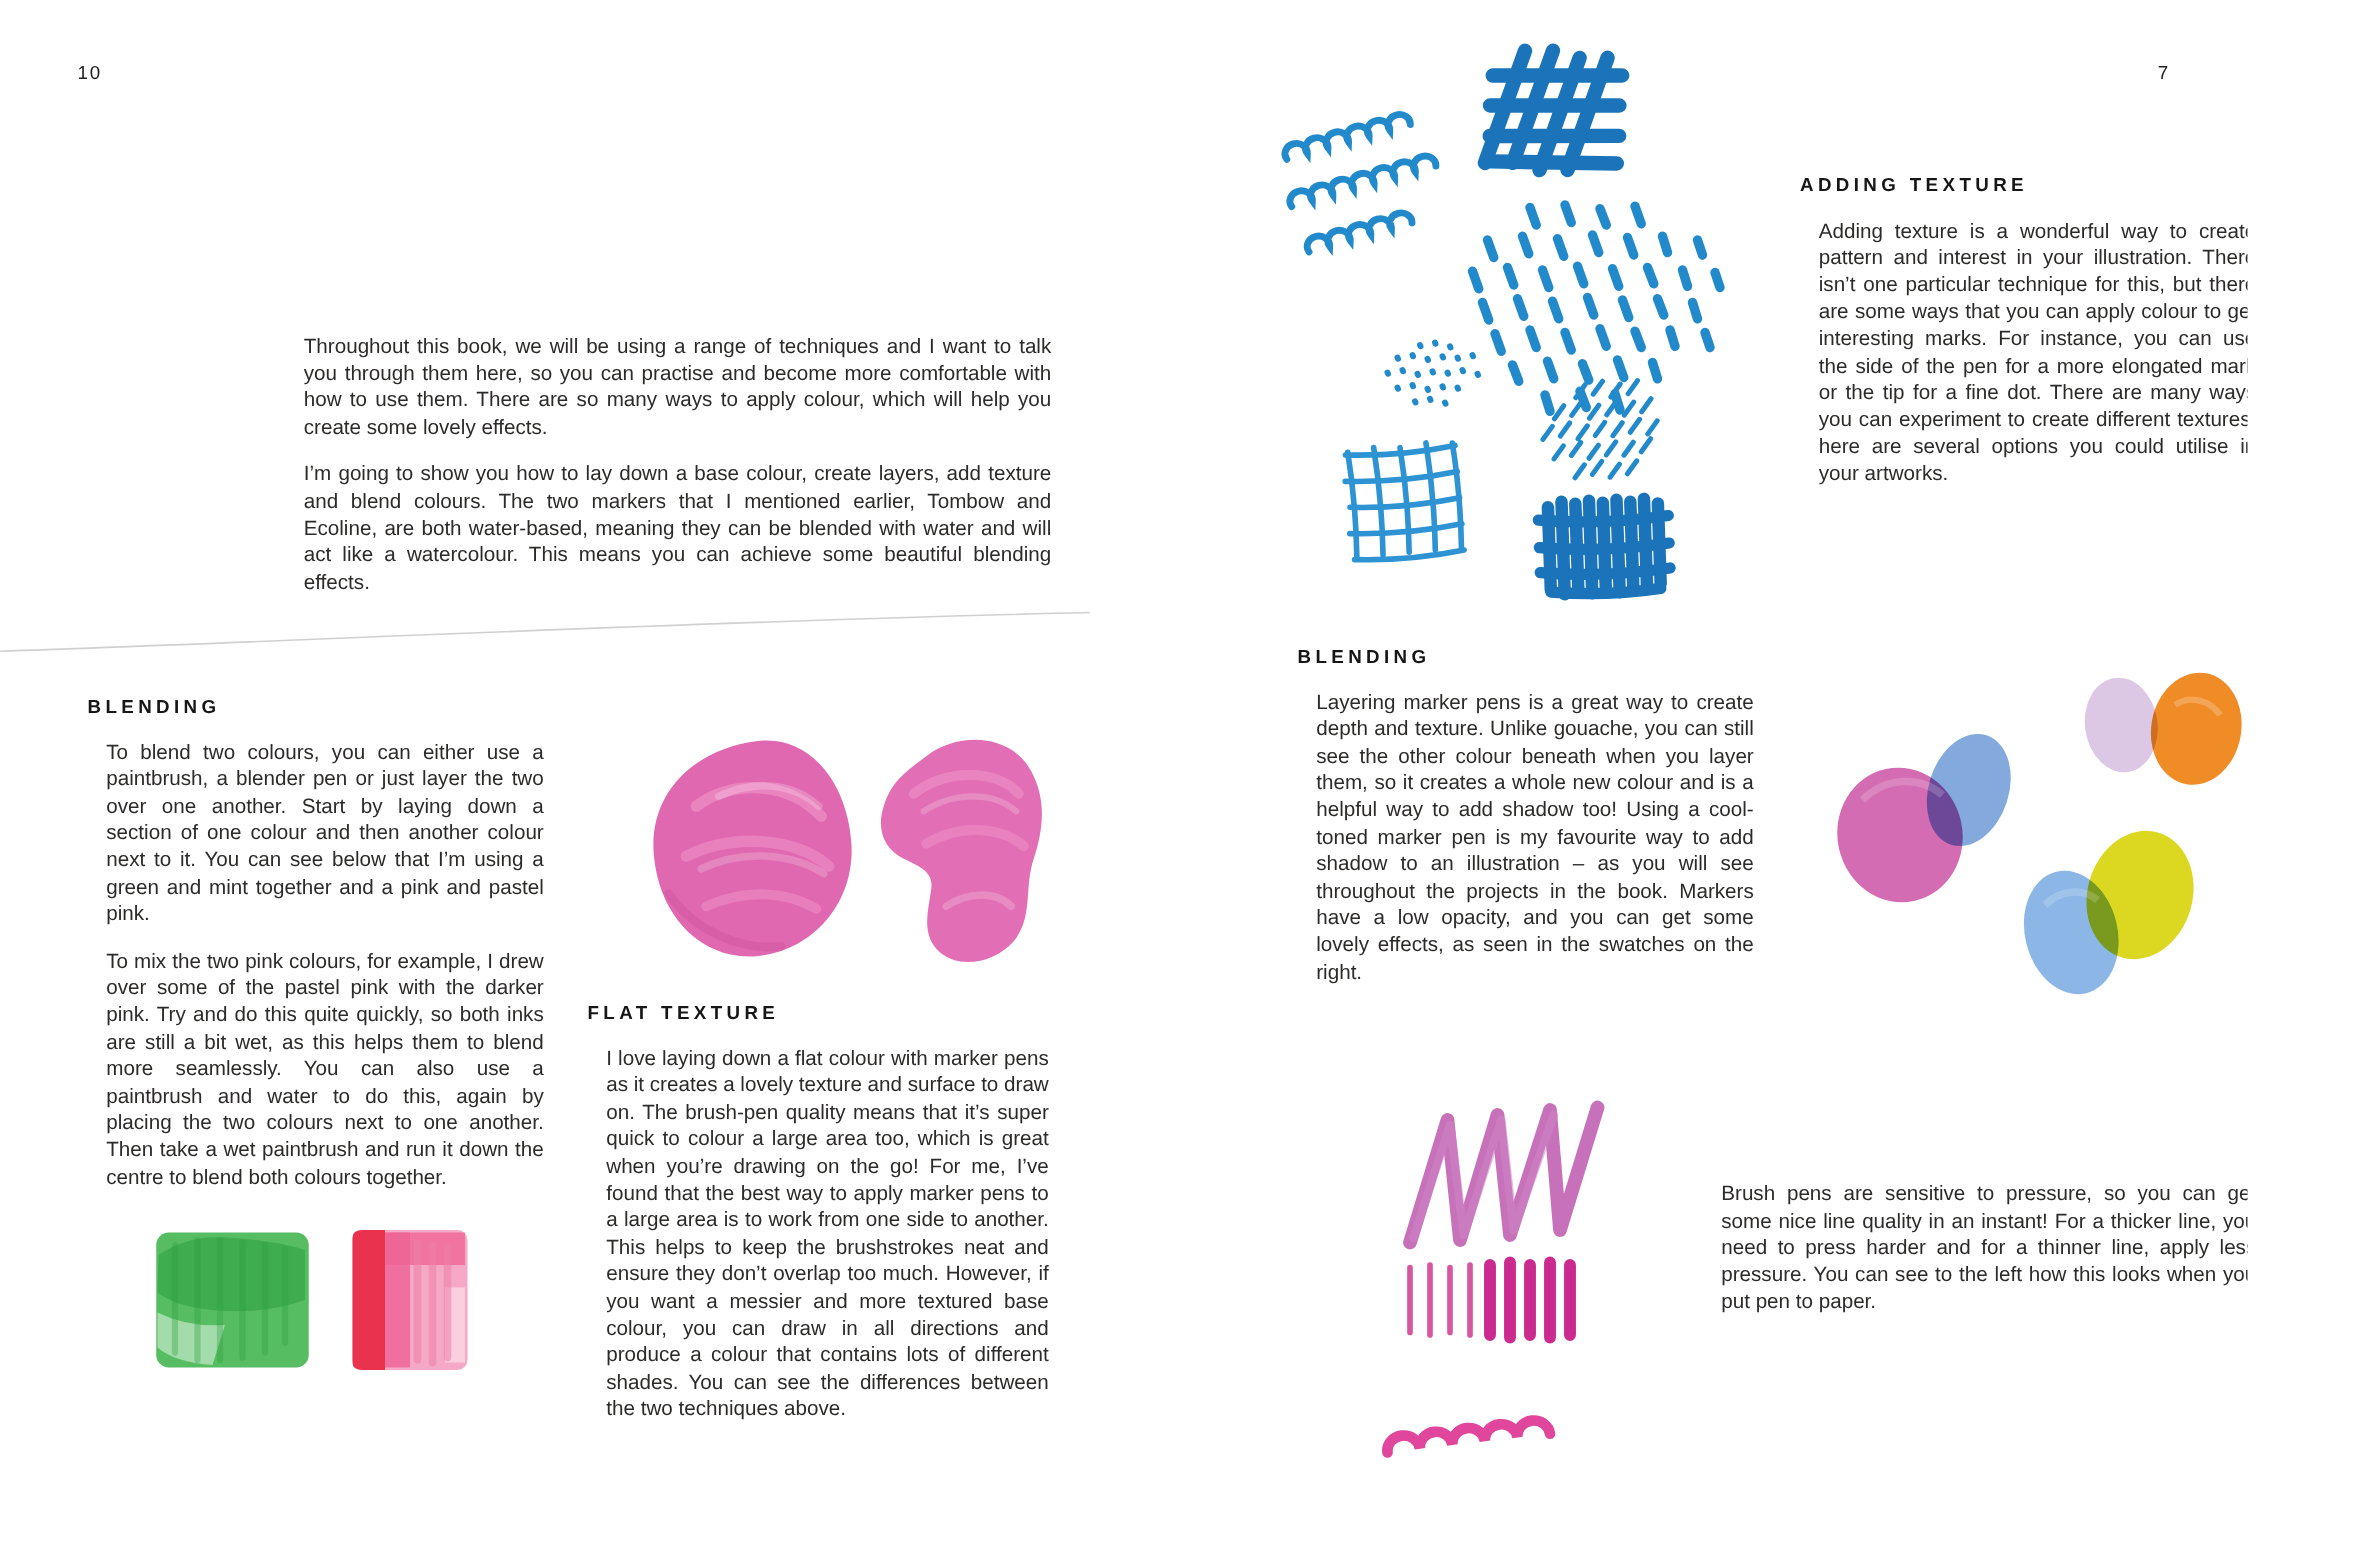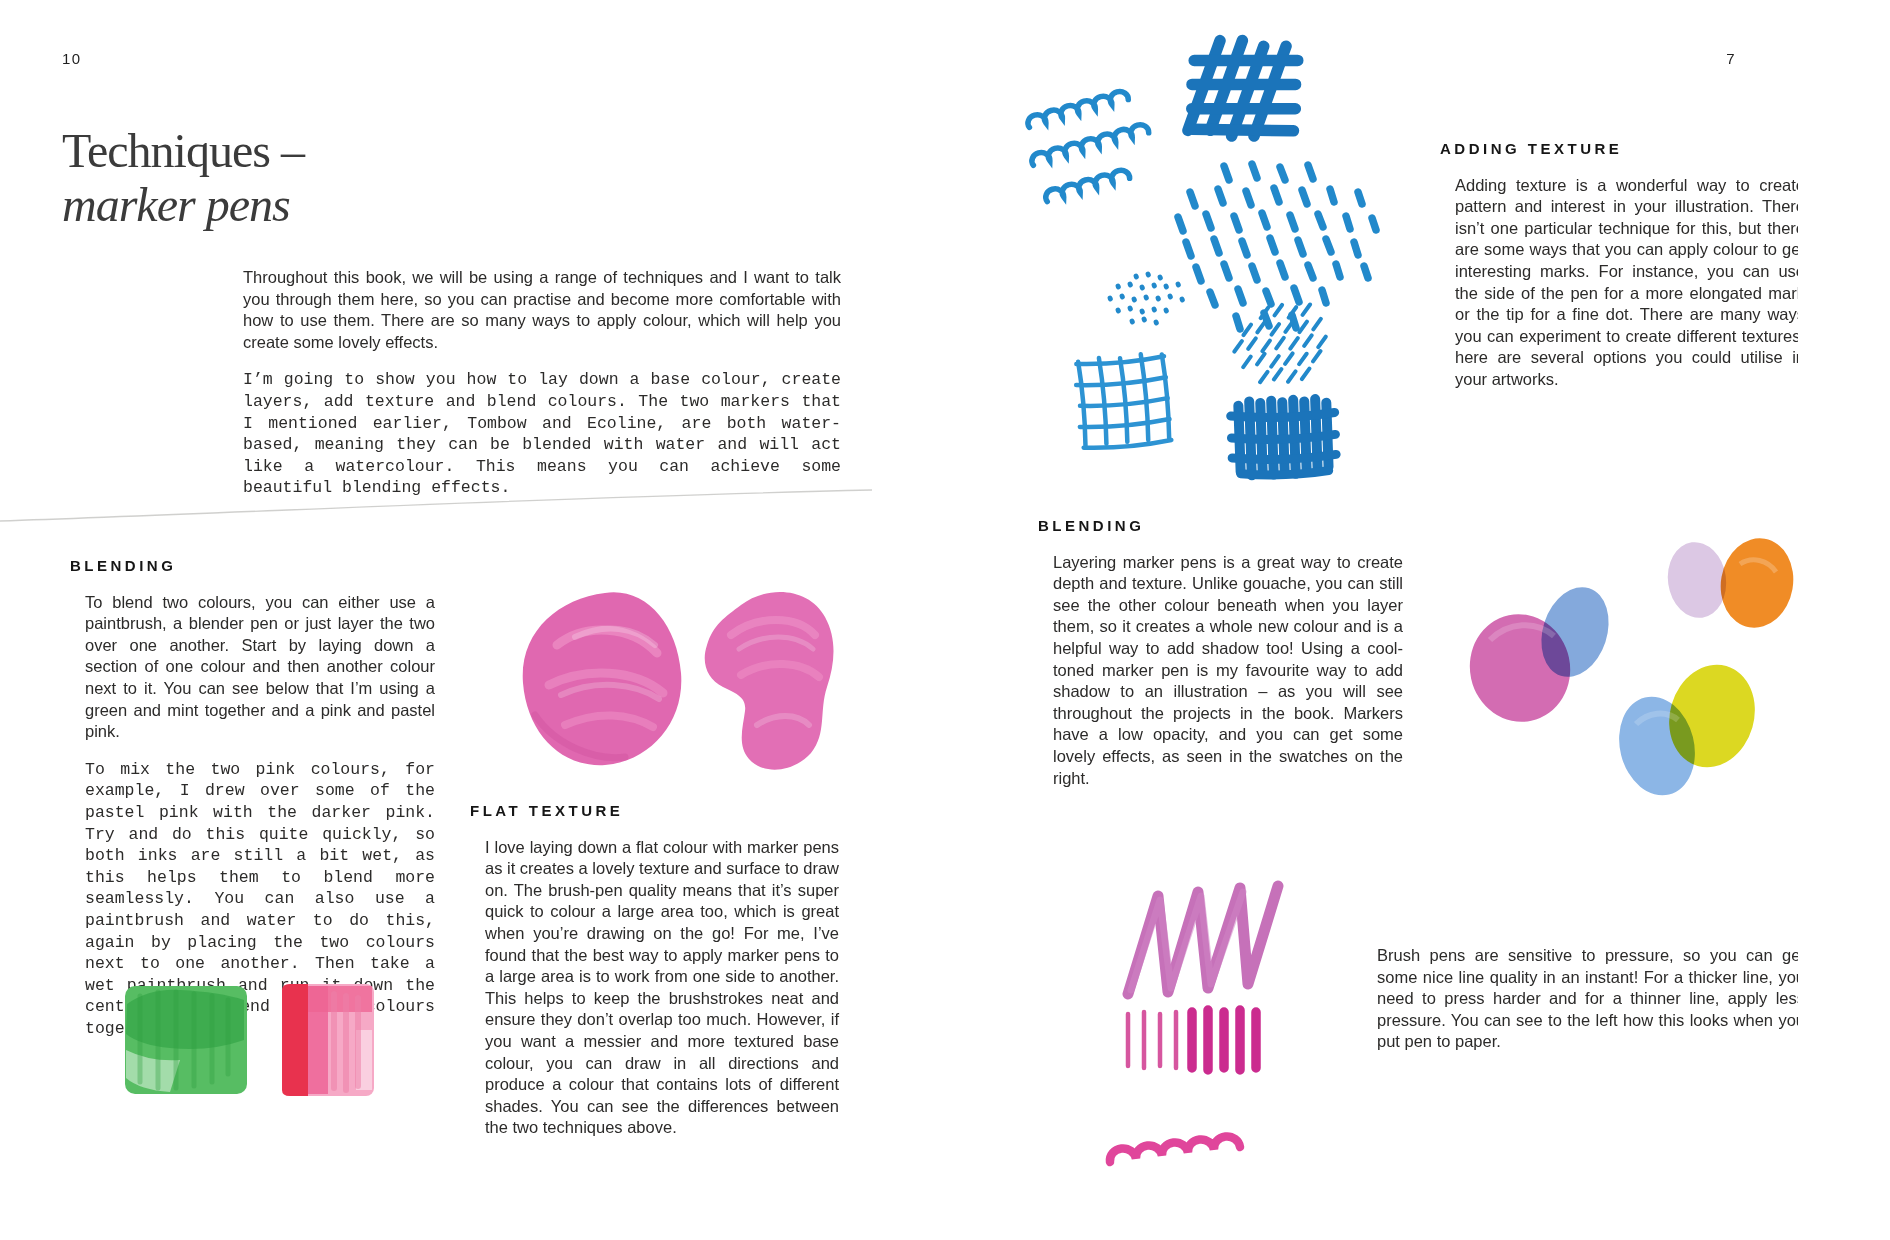--- a/index.html
+++ b/index.html
@@ -6,21 +6,21 @@
   .spread{position:relative;width:1798px;height:1240px;background:#ffffff;overflow:hidden;
           font-family:"Liberation Sans",sans-serif;}
   .pagenum{position:absolute;font-size:15px;letter-spacing:1.5px;color:#1f1f1f;}
   #pagenum-left{left:62px;top:50px;}
   #pagenum-right{right:62px;top:50px;}
   .title{position:absolute;left:62px;top:124px;margin:0;font-family:"Liberation Serif",serif;
          font-weight:400;font-size:48px;line-height:54px;color:#3b3b3b;letter-spacing:-1px;}
   .title .t2{font-style:italic;}
   .textcol{position:absolute;text-align:justify;font-size:16.5px;line-height:21.6px;color:#2c2b2a;}
   .textcol p{margin:15px;}
-  .textcol p + p{margin-top:16px;font-family:Liberation Mono, monospace;}
+  .textcol p + p{margin-top:16px;}
   .shead{margin:0 0 15px 0;font-size:15px;font-weight:700;letter-spacing:3.5px;
          color:#161616;}
   .tip{font-style:italic;}
   #intro-col{left:228px;top:252px;width:628px;}
   #blending-col{left:70px;top:555px;width:380px;}
   #flat-col{left:470px;top:800px;width:384px;}
   #texture-col{left:1440px;top:138px;width:380px;}
   #layering-col{left:1038px;top:515px;width:380px;}
   #pressure-col{left:1362px;top:930px;width:458px;}
   svg.art{position:absolute;}
@@ -31,21 +31,20 @@
   #layerdots-svg{left:1450px;top:520px;}
   #pressure-svg{left:1100px;top:880px;}
 </style>
 </head>
 <body>
 
 <div class="spread">
 
   <div class="pagenum" id="pagenum-left">10</div>
 
-  <h1 class="title"><span class="t1">Techniques –</span><br><span class="t2">marker pens</span></h1>
 
   <div class="textcol" id="intro-col">
     <p>Throughout this book, we will be using a range of techniques and I want to talk you through them here, so you can practise and become more comfortable with how to use them. There are so many ways to apply colour, which will help you create some lovely effects.</p>
     <p>I’m going to show you how to lay down a base colour, create layers, add texture and blend colours. The two markers that I mentioned earlier, Tombow and Ecoline, are both water-based, meaning they can be blended with water and will act like a watercolour. This means you can achieve some beautiful blending effects.</p>
   </div>
 
   <svg class="art" id="curl-svg" width="900" height="50" viewBox="0 0 900 50">
     <path d="M0 38 C240 30 560 14 872 7" fill="none" stroke="#c8c8c5" stroke-width="1.3" opacity="0.85"></path>
   </svg>
 

